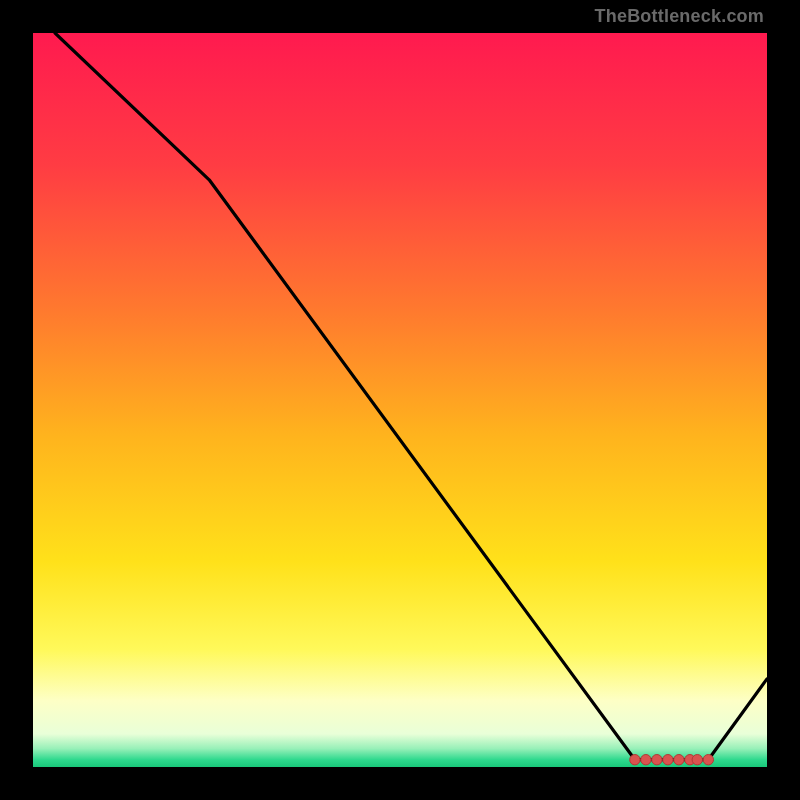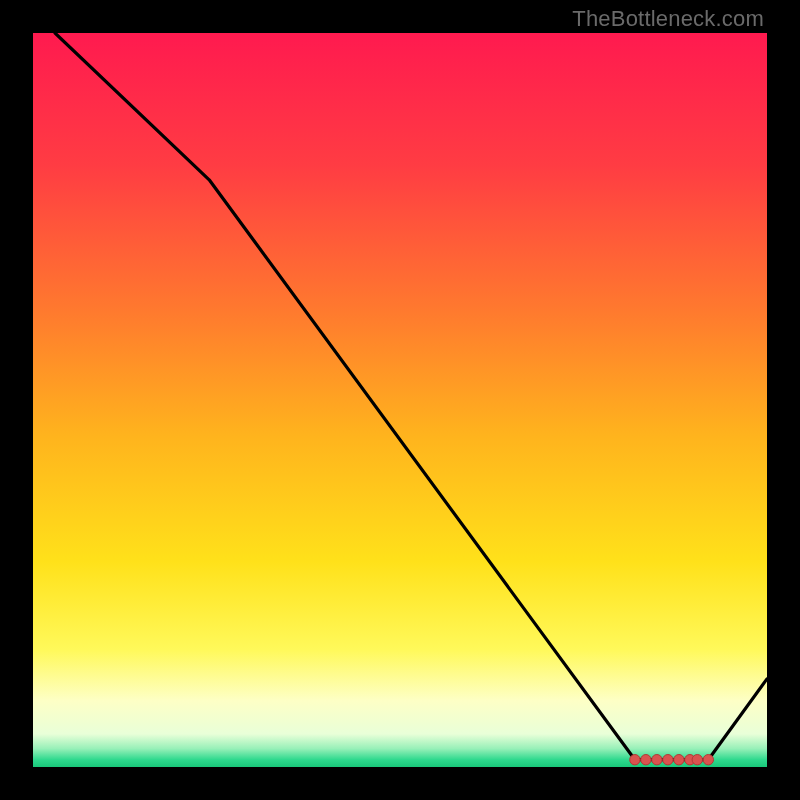--- a/index.html
+++ b/index.html
@@ -27,23 +27,23 @@
     position: absolute;
     left: 0; top: 0;
     width: 734px;
     height: 734px;
   }
   .watermark {
     position: absolute;
     top: 6px;
     right: 36px;
     color: #6a6a6a;
-    font-size: 22px;
+    font-size: 18px;
     letter-spacing: 0.2px;
-    font-weight: 400;
+    font-weight: 700;
   }
 </style>
 </head>
 <body>
 
 <div class="watermark">TheBottleneck.com</div>
 
 <div class="plot-area">
   <div class="gradient-bg" id="gradient-bg" style="background: linear-gradient(rgb(255, 26, 79) 0%, rgb(255, 60, 67) 18%, rgb(255, 122, 46) 38%, rgb(255, 180, 29) 55%, rgb(255, 225, 26) 72%, rgb(255, 249, 90) 84%, rgb(253, 255, 198) 91%, rgb(233, 255, 216) 95.5%, rgb(151, 240, 184) 97.5%, rgb(47, 217, 142) 99%, rgb(25, 200, 122) 100%);"></div>
 

